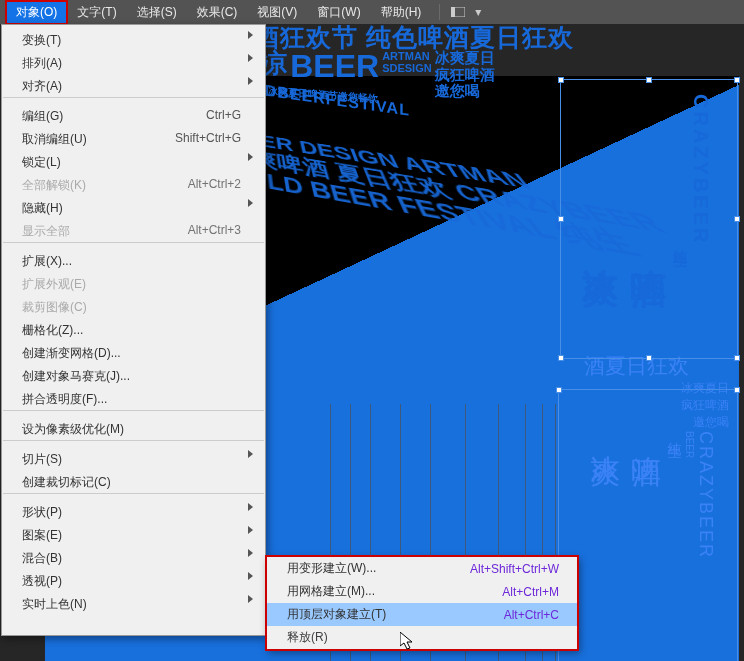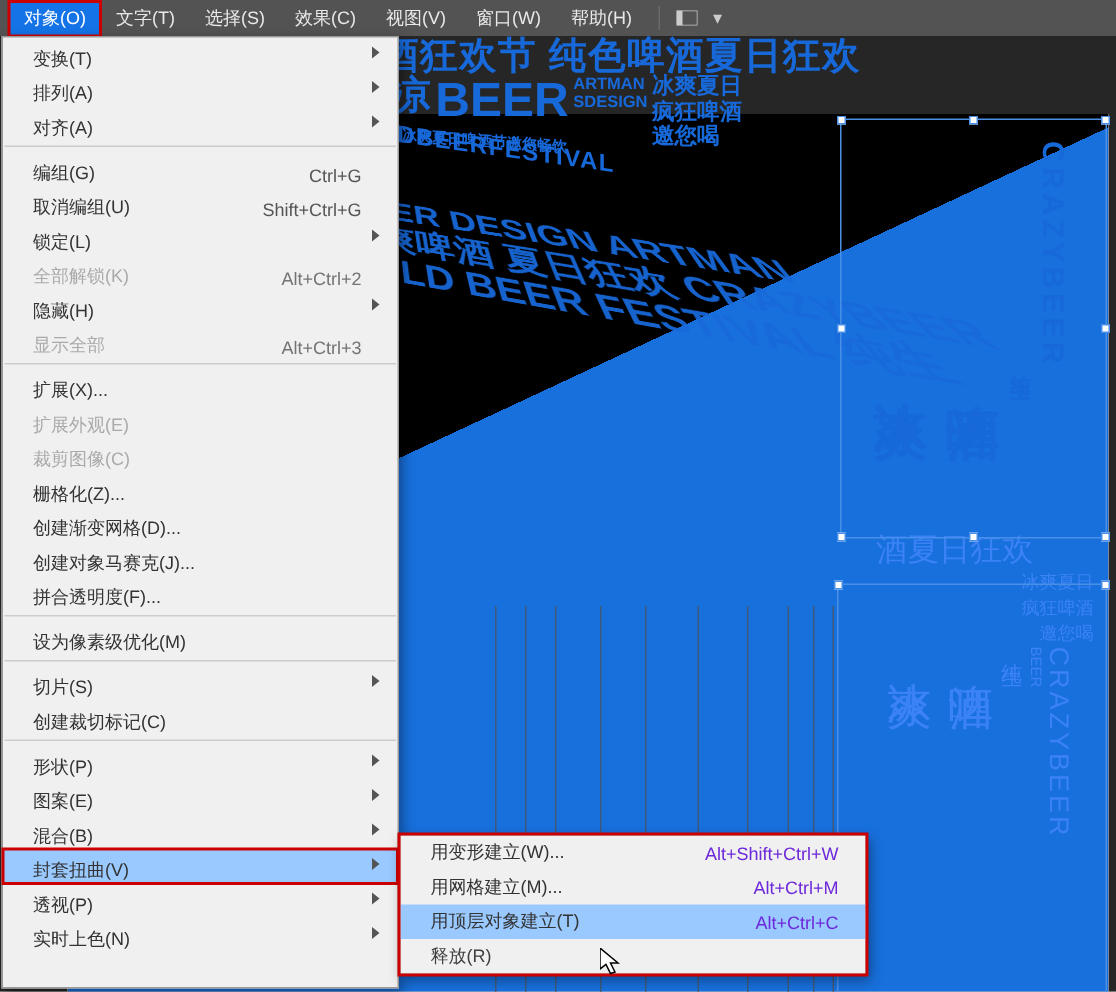--- a/index.html
+++ b/index.html
@@ -23,21 +23,21 @@
 .side-col2 .row{display:flex}
 .side-col2 .v{writing-mode:vertical-rl;font-size:30px;letter-spacing:2px}
 .side-col2 .vsm{writing-mode:vertical-rl;font-size:10px;letter-spacing:0}
 .selbbox{position:absolute;border:1px solid #4a8fe7}
 .selbbox.b1{left:560px;top:55px;width:178px;height:280px}
 .selbbox.b2{left:558px;top:365px;width:180px;height:290px}
 .handle{position:absolute;width:6px;height:6px;background:#fff;border:1px solid #4a8fe7}
 .guides{position:absolute;left:330px;top:380px;width:260px;height:270px}
 .guides .g{position:absolute;top:0;bottom:0;border-left:1px solid rgba(80,80,80,.7)}
 .dropdown{position:absolute;left:1px;top:24px;width:265px;background:#f0f0f0;border:1px solid #999;box-shadow:2px 3px 8px rgba(0,0,0,.4);color:#333}
-.dropdown .row{display:flex;align-items:flex-end;height:23px;padding:18px 24px 0 20px;position:relative}
+.dropdown .row{display:flex;align-items:flex-start;height:23px;padding:7px 24px 0 20px;position:relative}
 .dropdown .row.hi{background:#99c9ff}
 .dropdown .row .lbl{flex:1}
 .dropdown .row .sc{color:#555;font-size:12px}
 .dropdown .row.dis{color:#aaa}
 .dropdown .row.dis .sc{color:#737373}
 .dropdown .dsep{height:1px;background:#ccc;margin:3px 1px}
 .dropdown .arrow{position:absolute;right:8px;top:6px;border:4px solid transparent;border-left:5px solid #555}
 .dropdown .row.framed{outline:2px solid #cc0000;outline-offset:-1px}
 .submenu{position:absolute;left:266px;top:556px;width:312px;background:#f0f0f0;border:1px solid #999;box-shadow:2px 3px 8px rgba(0,0,0,.4);color:#333}
 .submenu.framed{outline:2px solid #cc0000;outline-offset:-1px}
@@ -209,24 +209,20 @@
       <span class="arrow"></span>
     </div>
     <div class="row">
       <span class="lbl">图案(E)</span>
       <span class="arrow"></span>
     </div>
     <div class="row">
       <span class="lbl">混合(B)</span>
       <span class="arrow"></span>
     </div>
-    <div class="row hi framed">
-      <span class="lbl">封套扭曲(V)</span>
-      <span class="arrow"></span>
-    </div>
     <div class="row">
       <span class="lbl">透视(P)</span>
       <span class="arrow"></span>
     </div>
     <div class="row">
       <span class="lbl">实时上色(N)</span>
       <span class="arrow"></span>
     </div>
     <div class="row"></div>
   </div>

